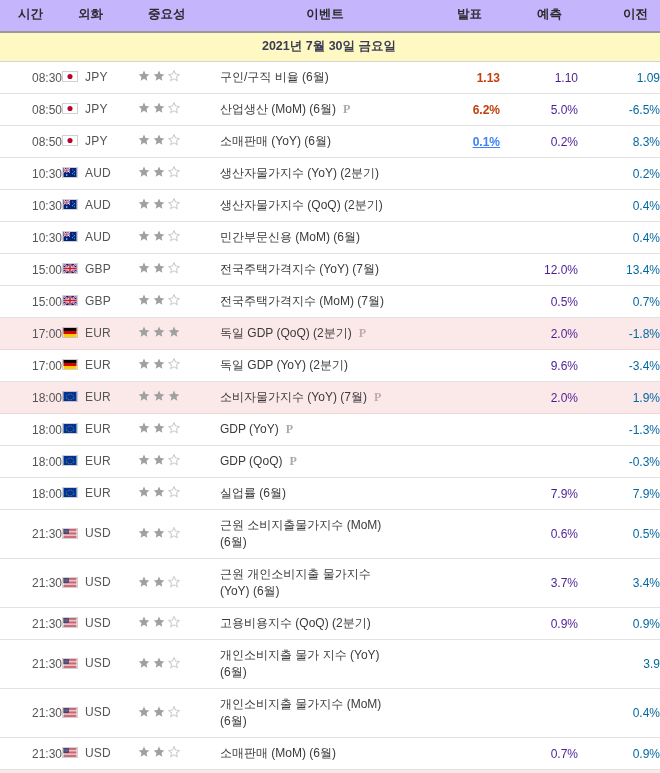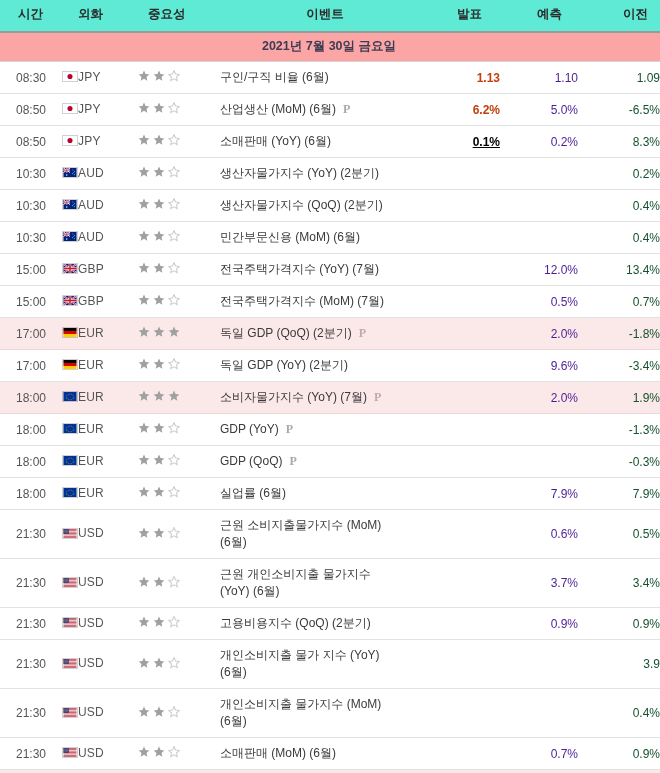--- a/index.html
+++ b/index.html
@@ -29,35 +29,35 @@
   col.c-actual { width: 82px; }
   col.c-fore   { width: 78px; }
   col.c-prev   { width: 82px; }
 
   
   thead th {
     font-size: 12.5px;
     font-weight: bold;
     color: #2b2b2b;
     padding: 6px 0 8px 0;
-    background: #5eead4;
+    background: #c4b5fd;
     border-bottom: 2px solid #9a9a9a;
     white-space: nowrap;
   }
   th.h-time   { text-align: left;  padding-left: 18px; }
   th.h-cur    { text-align: left;  padding-left: 16px; }
   th.h-imp    { text-align: left;  padding-left: 10px; }
   th.h-event  { text-align: center;  padding-left: 12px; }
   th.h-actual { text-align: right; padding-right: 18px; }
   th.h-fore   { text-align: right; padding-right: 16px; }
   th.h-prev   { text-align: right; padding-right: 12px; }
 
   
   tr.date-row td {
-    background: #fca5a5;
+    background: #fef9c3;
     border-bottom: 1px solid #d4d4d4;
     padding: 5px 0 6px 0;
   }
   .date-label {
     display: block;
     text-align: center;
     font-size: 12.5px;
     font-weight: bold;
     color: #3c3c55;
     padding-right: 2px;
@@ -69,21 +69,21 @@
     padding: 7px 0;
     vertical-align: middle;
     background: #ffffff;
   }
   tr.ev-row.hl td {
     background: #fbe9ea;
     border-bottom: 1px solid #f0d6d8;
   }
 
   td.c-time {
-    text-align: center;
+    text-align: right;
     padding-left: 18px;
     color: #555555;
     font-size: 12px;
     white-space: nowrap;
   }
   td.c-cur {
     padding-left: 14px;
     white-space: nowrap;
     color: #555555;
     font-size: 12px;
@@ -106,29 +106,29 @@
     text-align: right;
     padding-right: 16px;
     white-space: nowrap;
     color: #4c1d95;
     font-size: 12px;
   }
   td.c-prev {
     text-align: right;
     padding-right: 18px;
     white-space: nowrap;
-    color: #14532d;
+    color: #0369a1;
     font-size: 12px;
   }
   .actual-val { font-weight: bold; }
   .actual-val.up   { color: #c2410c; }
-  .actual-val.down { color: #000000; text-decoration: underline; }
+  .actual-val.down { color: #3b82f6; text-decoration: underline; }
 
   
-  .cur-wrap { display: inline-flex; align-items: center; }
+  .cur-wrap { display: inline-flex; align-items: center; gap: 7px; }
   .cur-code { letter-spacing: .2px; }
 
   
   .flag {
     width: 16px;
     height: 11px;
     display: inline-block;
     position: relative;
     overflow: hidden;
     border: 1px solid rgba(0,0,0,.18);

